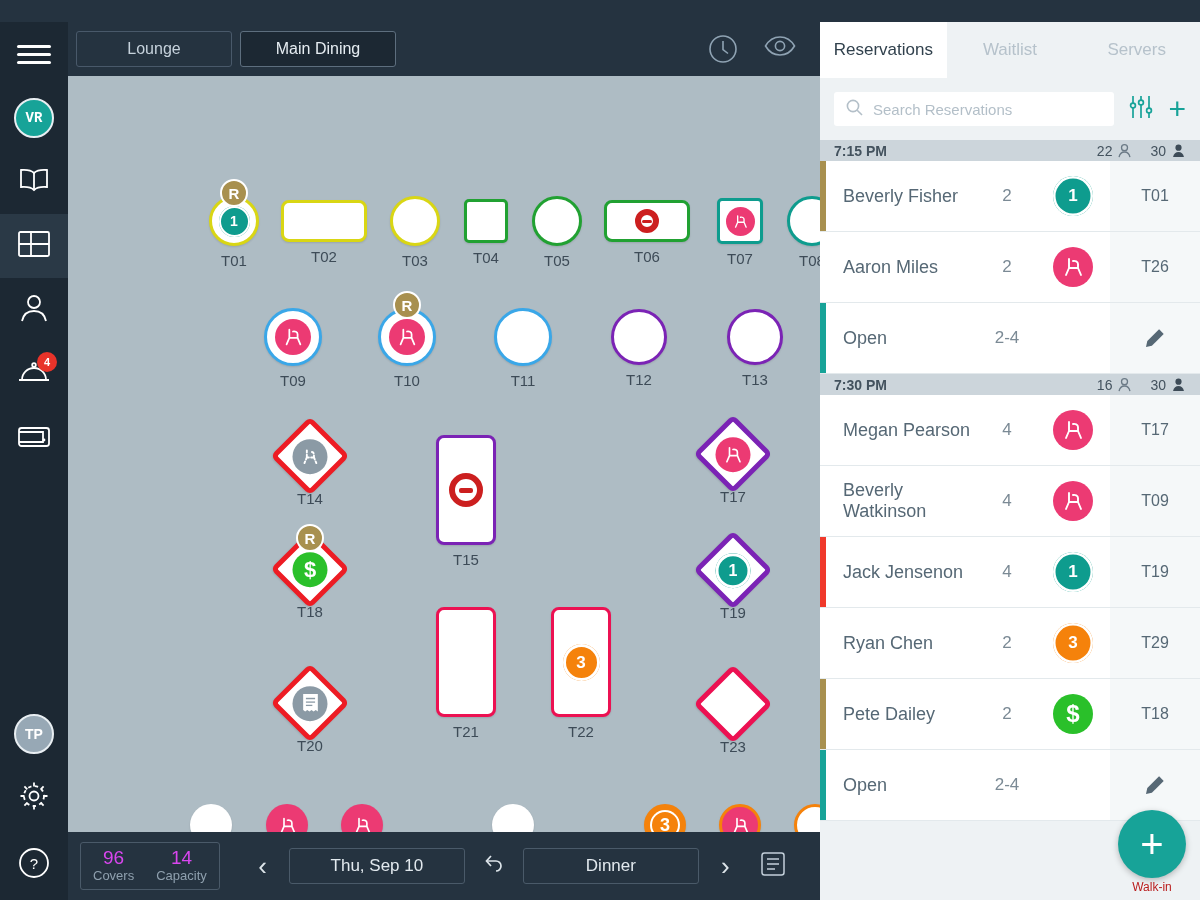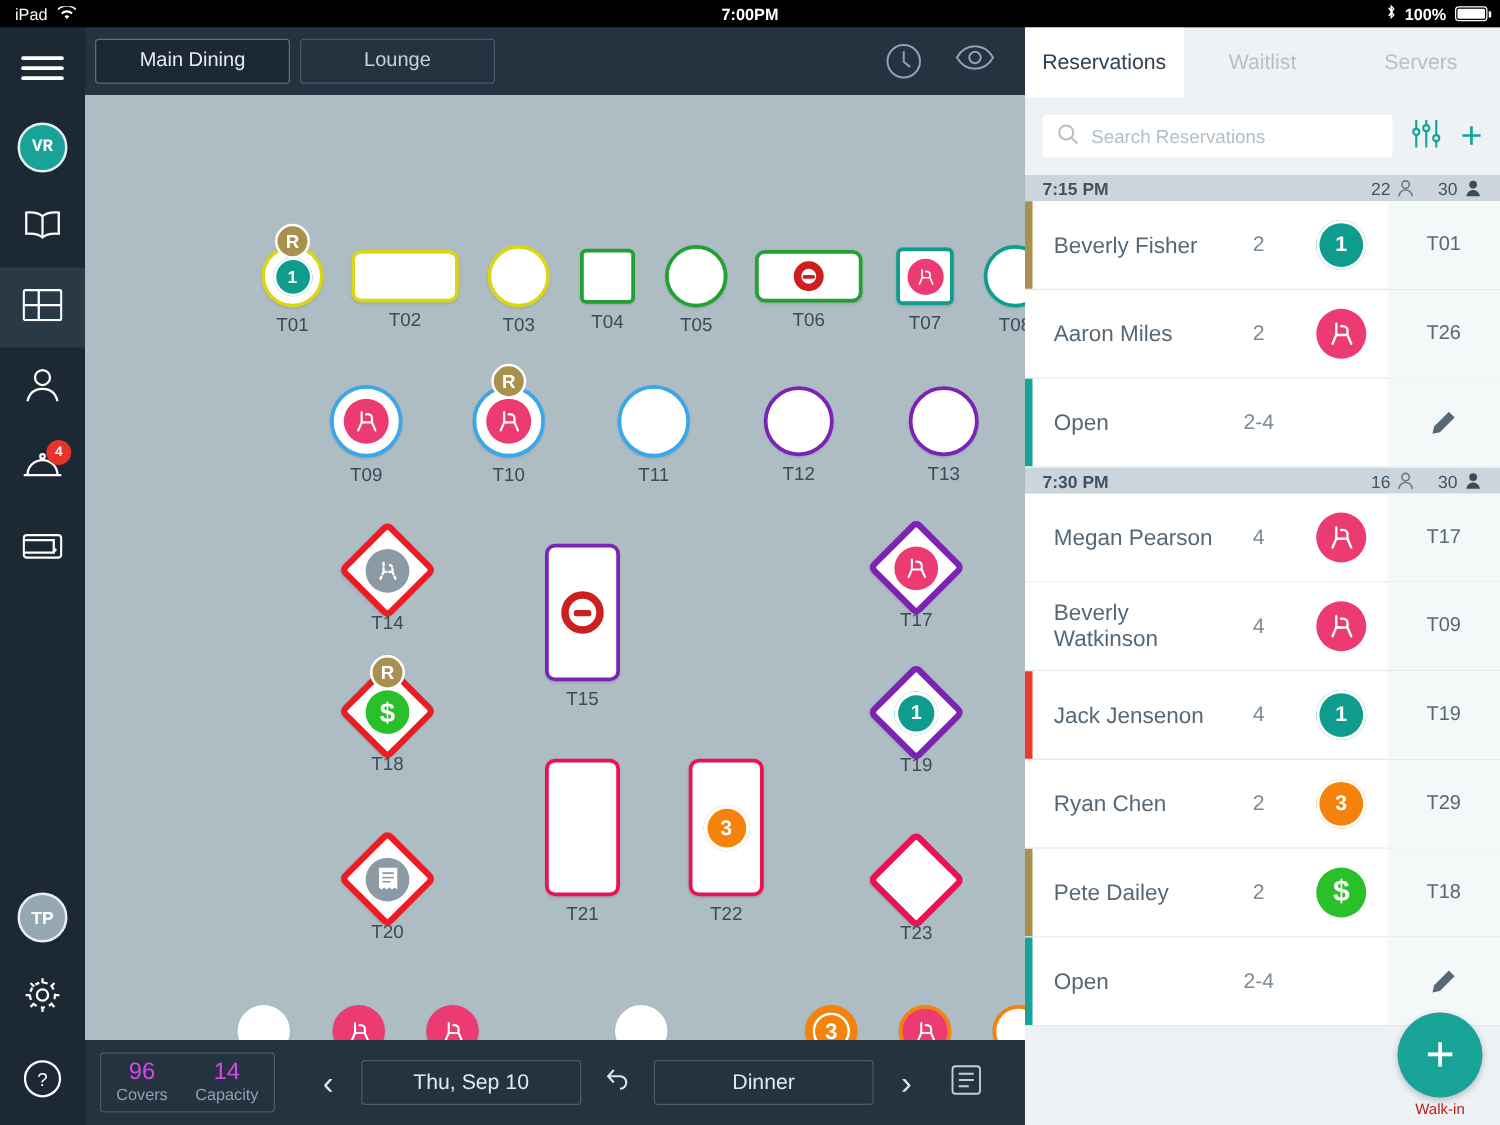--- a/index.html
+++ b/index.html
@@ -185,42 +185,20 @@
     color: #fff; font-size: 40px; font-weight: 300; line-height: 1;
     box-shadow: 0 2px 6px rgba(0,0,0,.25);
   }
   .walkin-lbl { color: #b91c1c; font-size: 12px; }
 </style>
 </head>
 <body>
 
 <div class="app">
 
-  <div class="statusbar">
-    <div class="sb-left">
-      <span>iPad</span>
-      <span>
-        <svg width="15" height="11" viewBox="0 0 15 11">
-            <path d="M7.5 10.2 5.6 8.1a2.9 2.9 0 0 1 3.8 0L7.5 10.2zM3.9 6.3a5.4 5.4 0 0 1 7.2 0l1.1-1.2a7 7 0 0 0-9.4 0l1.1 1.2zM.8 3.1a9.8 9.8 0 0 1 13.4 0L15 1.9a11.5 11.5 0 0 0-15 0L.8 3.1z" fill="#fff"></path>
-          </svg>
-      </span>
-    </div>
-    <div class="sb-center">7:00PM</div>
-    <div class="sb-right">
-      <span>
-        <svg width="8" height="13" viewBox="0 0 8 13">
-            <path d="M2 3.2 6 9 4 11V2l2 2L2 9.8" stroke="#fff" stroke-width="1.1" fill="none"></path>
-          </svg>
-      </span>
-      <span style="font-weight:bold">100%</span>
-      <span class="battery">
-          <i></i>
-        </span>
-    </div>
-  </div>
 
   <div class="sidebar">
     <div class="sb-item">
       <span class="hamburger">
           <i></i>
           <i></i>
           <i></i>
         </span>
     </div>
     <div class="sb-item">
@@ -285,25 +263,25 @@
       <span>
         <svg width="32" height="32" viewBox="0 0 32 32" fill="none" stroke="#fff" stroke-width="1.8">
           <circle cx="16" cy="16" r="14"></circle>
           <text x="16" y="22" font-size="15" fill="#fff" stroke="none" text-anchor="middle" font-family="Liberation Sans, sans-serif">?</text>
         </svg>
       </span>
     </div>
   </div>
 
   <div class="topbar">
+    <div class="room-tab">
+      <span>Lounge</span>
+    </div>
     <div class="room-tab active">
       <span>Main Dining</span>
-    </div>
-    <div class="room-tab">
-      <span>Lounge</span>
     </div>
     <div class="topbar-right">
       <span class="circ-icon">
         <svg width="30" height="30" viewBox="0 0 30 30" fill="none" stroke="#8fa3b3" stroke-width="1.6">
           <circle cx="15" cy="15" r="13"></circle>
             <path d="M15 7v8.5l5 4"></path>
         </svg>
       </span>
       <span class="circ-icon">
         <svg width="32" height="24" viewBox="0 0 32 24" fill="none" stroke="#8fa3b3" stroke-width="1.6">

